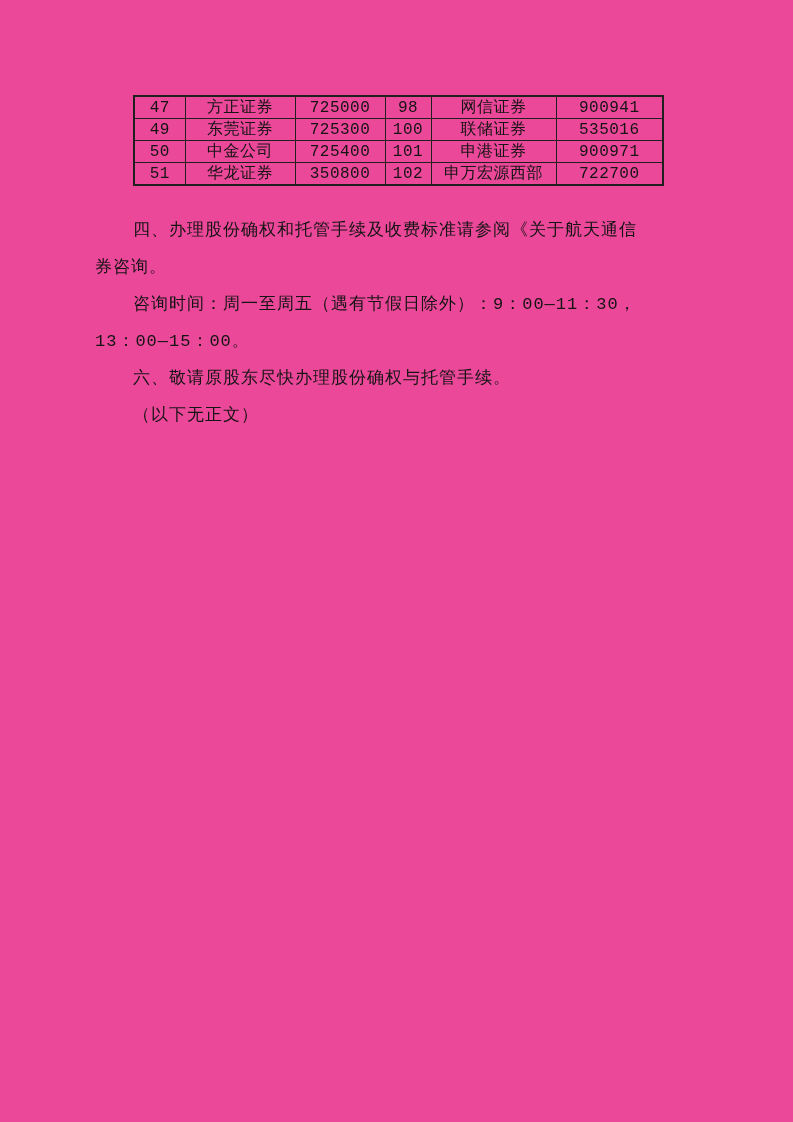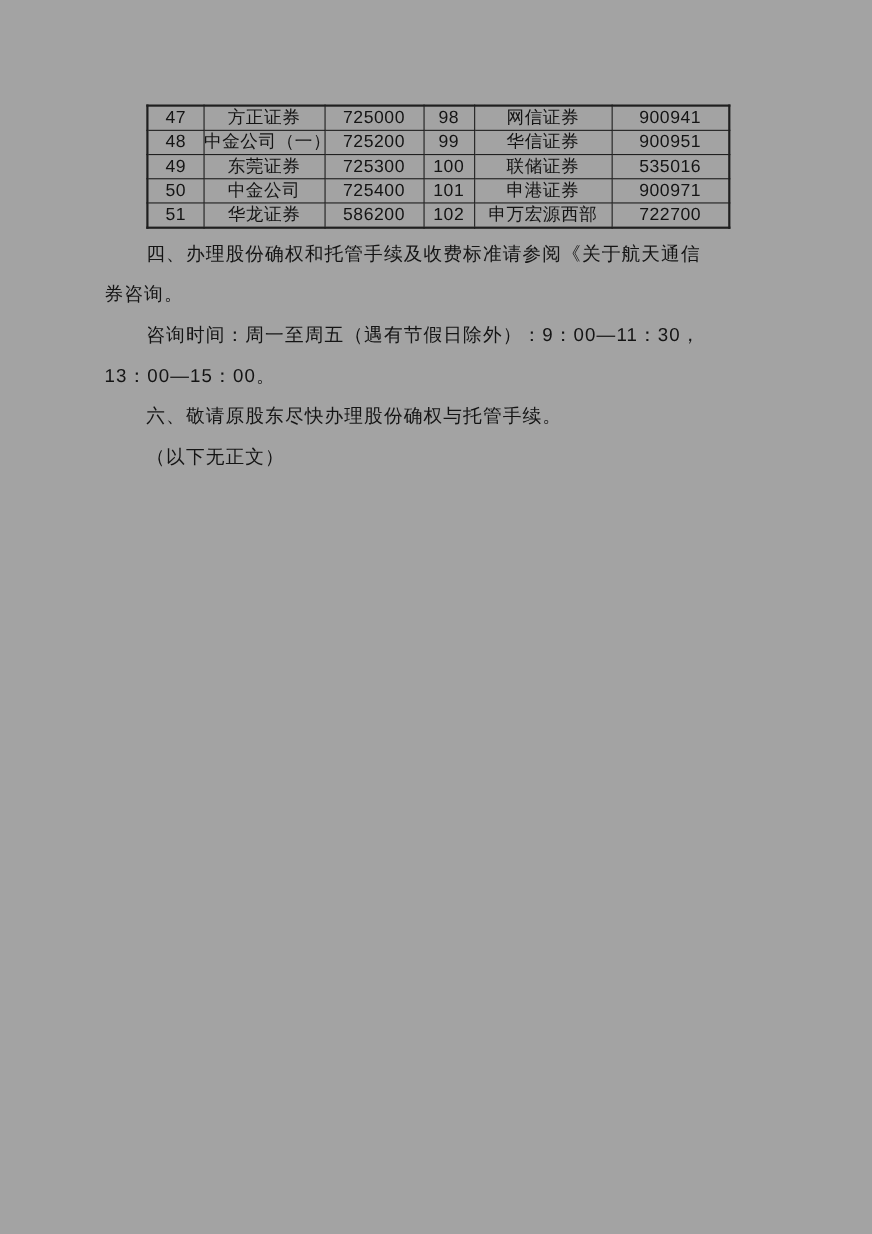--- a/index.html
+++ b/index.html
@@ -4,23 +4,23 @@
 <style>
   html, body {
     margin: 0;
     padding: 0;
     background: #ffffff;
   }
   .page {
     position: relative;
     width: 793px;
     height: 1122px;
-    background: #a3a3a3;
+    background: #ec4899;
     overflow: hidden;
-    font-family: Liberation Sans, sans-serif;
+    font-family: Liberation Mono, monospace;
     color: #141414;
   }
 
   
   table.broker-table {
     position: absolute;
     left: 133px;
     top: 95px;
     width: 529px;
     border-collapse: collapse;
@@ -74,47 +74,39 @@
     <tbody>
         <tr>
           <td>47</td>
           <td>方正证券</td>
           <td>725000</td>
           <td>98</td>
           <td>网信证券</td>
           <td>900941</td>
         </tr>
         <tr>
-          <td>48</td>
-          <td>中金公司（一）</td>
-          <td>725200</td>
-          <td>99</td>
-          <td>华信证券</td>
-          <td>900951</td>
-        </tr>
-        <tr>
           <td>49</td>
           <td>东莞证券</td>
           <td>725300</td>
           <td>100</td>
           <td>联储证券</td>
           <td>535016</td>
         </tr>
         <tr>
           <td>50</td>
           <td>中金公司</td>
           <td>725400</td>
           <td>101</td>
           <td>申港证券</td>
           <td>900971</td>
         </tr>
         <tr>
           <td>51</td>
           <td>华龙证券</td>
-          <td>586200</td>
+          <td>350800</td>
           <td>102</td>
           <td>申万宏源西部</td>
           <td>722700</td>
         </tr>
       </tbody>
   </table>
 
   <div class="body-text">
       <div>
         <div class="text-line indent">四、办理股份确权和托管手续及收费标准请参阅《关于航天通信</div>

